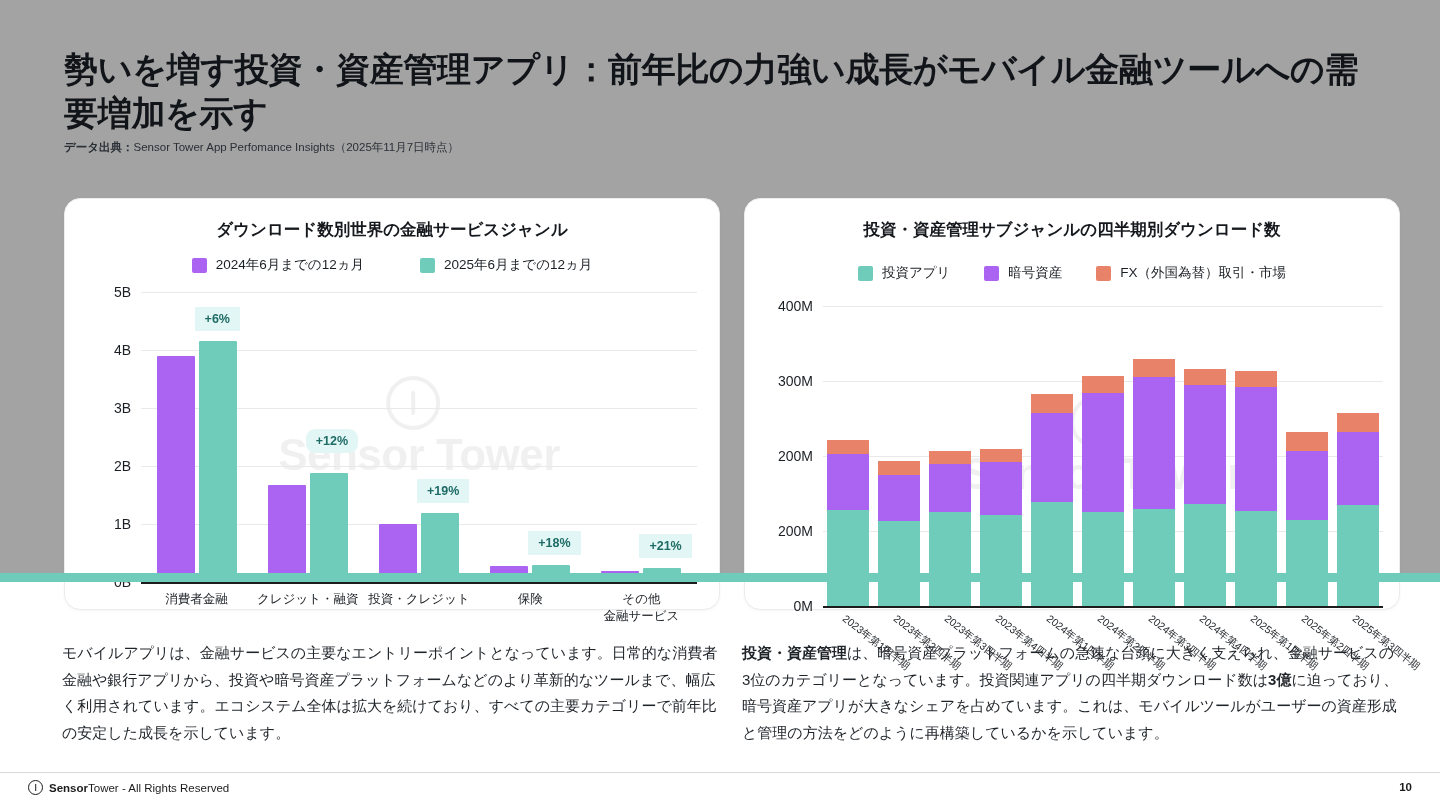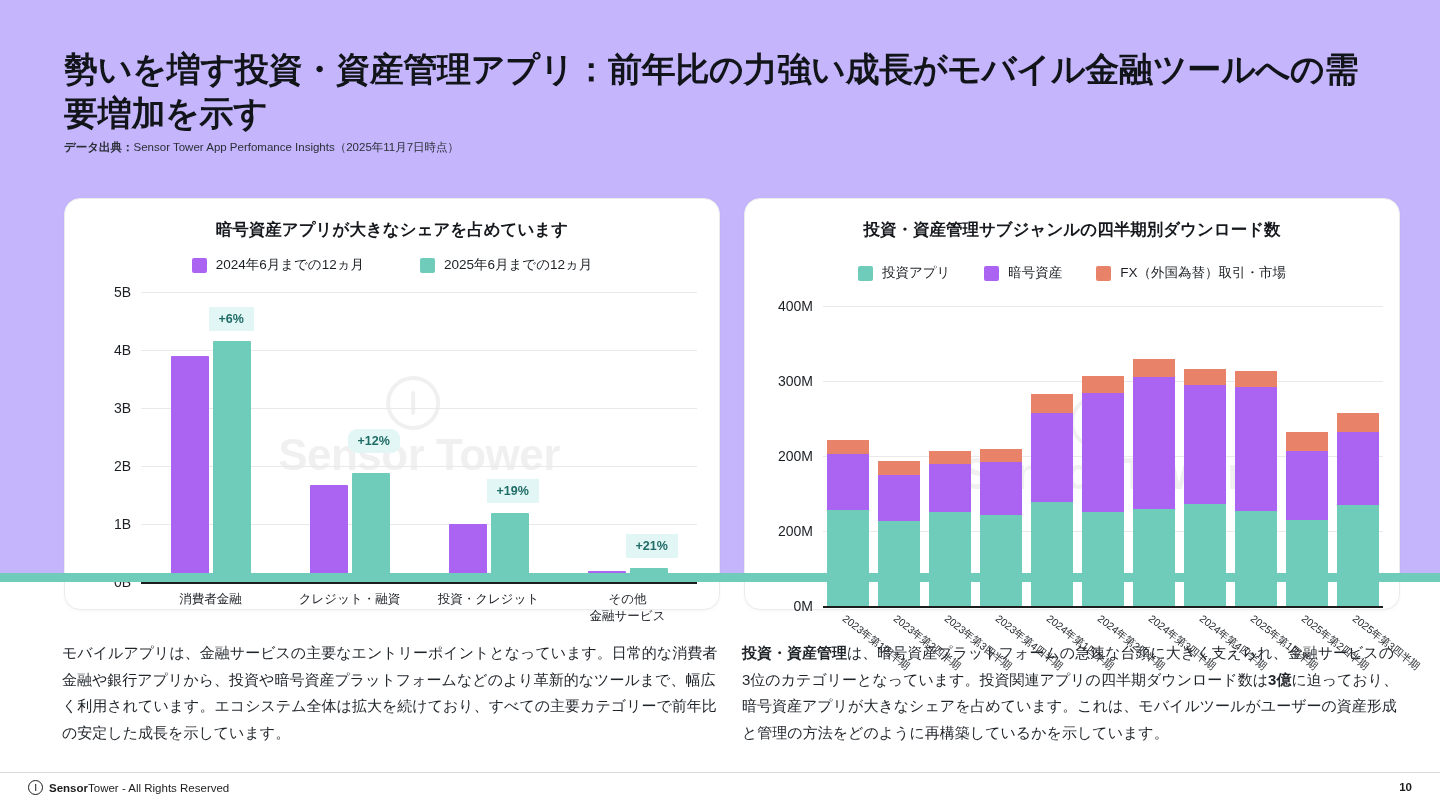--- a/index.html
+++ b/index.html
@@ -2,21 +2,21 @@
 <html><head>
 <meta charset="utf-8">
 <style>
   * { box-sizing: border-box; margin: 0; padding: 0; }
   html, body {
     width: 1440px; height: 810px;
     background: #ffffff;
     font-family: "Liberation Sans", "DejaVu Sans", sans-serif;
     overflow: hidden;
   }
-  .slide { position: relative; width: 1440px; height: 582px; background:#c4b5fd; }
+  .slide { position: relative; width: 1440px; height: 582px; background:#a3a3a3; }
 
   
   .headline {
     position:absolute; left:64px; top:48px; width:1320px;
     font-size:34px; font-weight:700; line-height:1.28; color:#111418;
     letter-spacing:-0.3px;
   }
   .src-block { position:absolute; left:64px; top:139px; width:1320px; }
   .src-line { font-size:11.5px; line-height:1.5; color:#2a2f36; }
   .src-line b { font-weight:700; }
@@ -130,21 +130,21 @@
 
   <div class="headline">勢いを増す投資・資産管理アプリ：前年比の力強い成長がモバイル金融ツールへの需要増加を示す</div>
 
   <div class="src-block">
     <div class="src-line">
       <b>データ出典：</b><span>Sensor Tower App Perfomance Insights（2025年11月7日時点）</span>
     </div>
   </div>
 
   <div class="card left">
-    <div class="chart-title">暗号資産アプリが大きなシェアを占めています</div>
+    <div class="chart-title">ダウンロード数別世界の金融サービスジャンル</div>
 
     <div class="legend gap-wide">
       <div class="lg-item">
         <span class="lg-sw" style="background:#ab63f2"></span>
         <span class="lg-tx">2024年6月までの12ヵ月</span>
       </div>
       <div class="lg-item">
         <span class="lg-sw" style="background:#6fcbba"></span>
         <span class="lg-tx">2025年6月までの12ヵ月</span>
       </div>
@@ -180,20 +180,26 @@
             <div class="badge" style="top: 137px; left: 50%; transform: translateX(-2px); border-radius: 9px;">+12%</div>
             <div class="xcat">クレジット・融資</div>
           </div>
           <div class="group">
             <div class="bar a" style="height: 58px;"></div>
             <div class="bar b" style="height: 69.02px;"></div>
             <div class="badge" style="top: 186.98px; left: 50%; transform: translateX(-2px);">+19%</div>
             <div class="xcat">投資・クレジット</div>
           </div>
           <div class="group">
+            <div class="bar a" style="height: 15.66px;"></div>
+            <div class="bar b" style="height: 17.4px;"></div>
+            <div class="badge" style="top: 238.6px; left: 50%; transform: translateX(-2px);">+18%</div>
+            <div class="xcat">保険</div>
+          </div>
+          <div class="group">
             <div class="bar a" style="height: 11.02px;"></div>
             <div class="bar b" style="height: 14.5px;"></div>
             <div class="badge" style="top: 241.5px; left: 50%; transform: translateX(-2px);">+21%</div>
             <div class="xcat">その他<br>金融サービス</div>
           </div>
         </div>
       </div>
   </div>
 
   <div class="card right">

